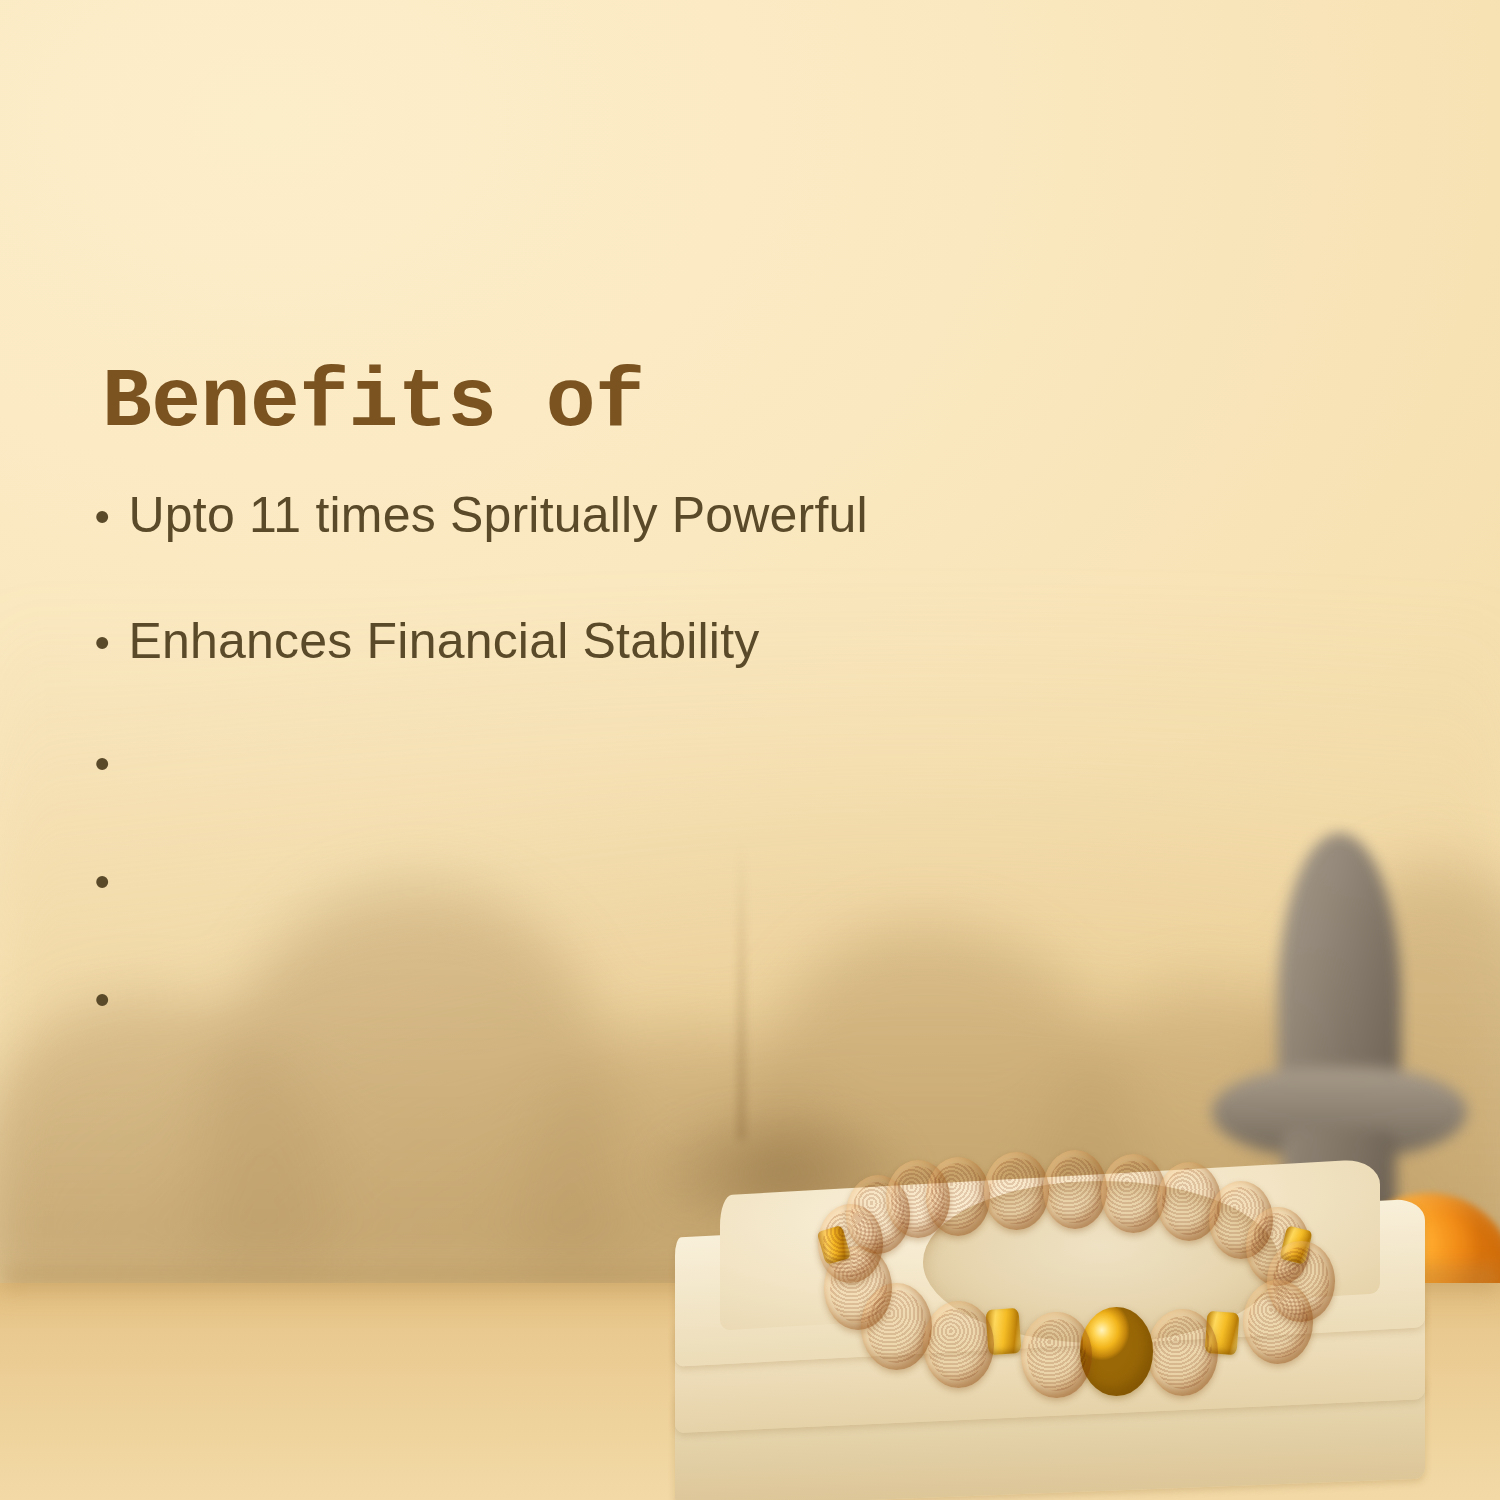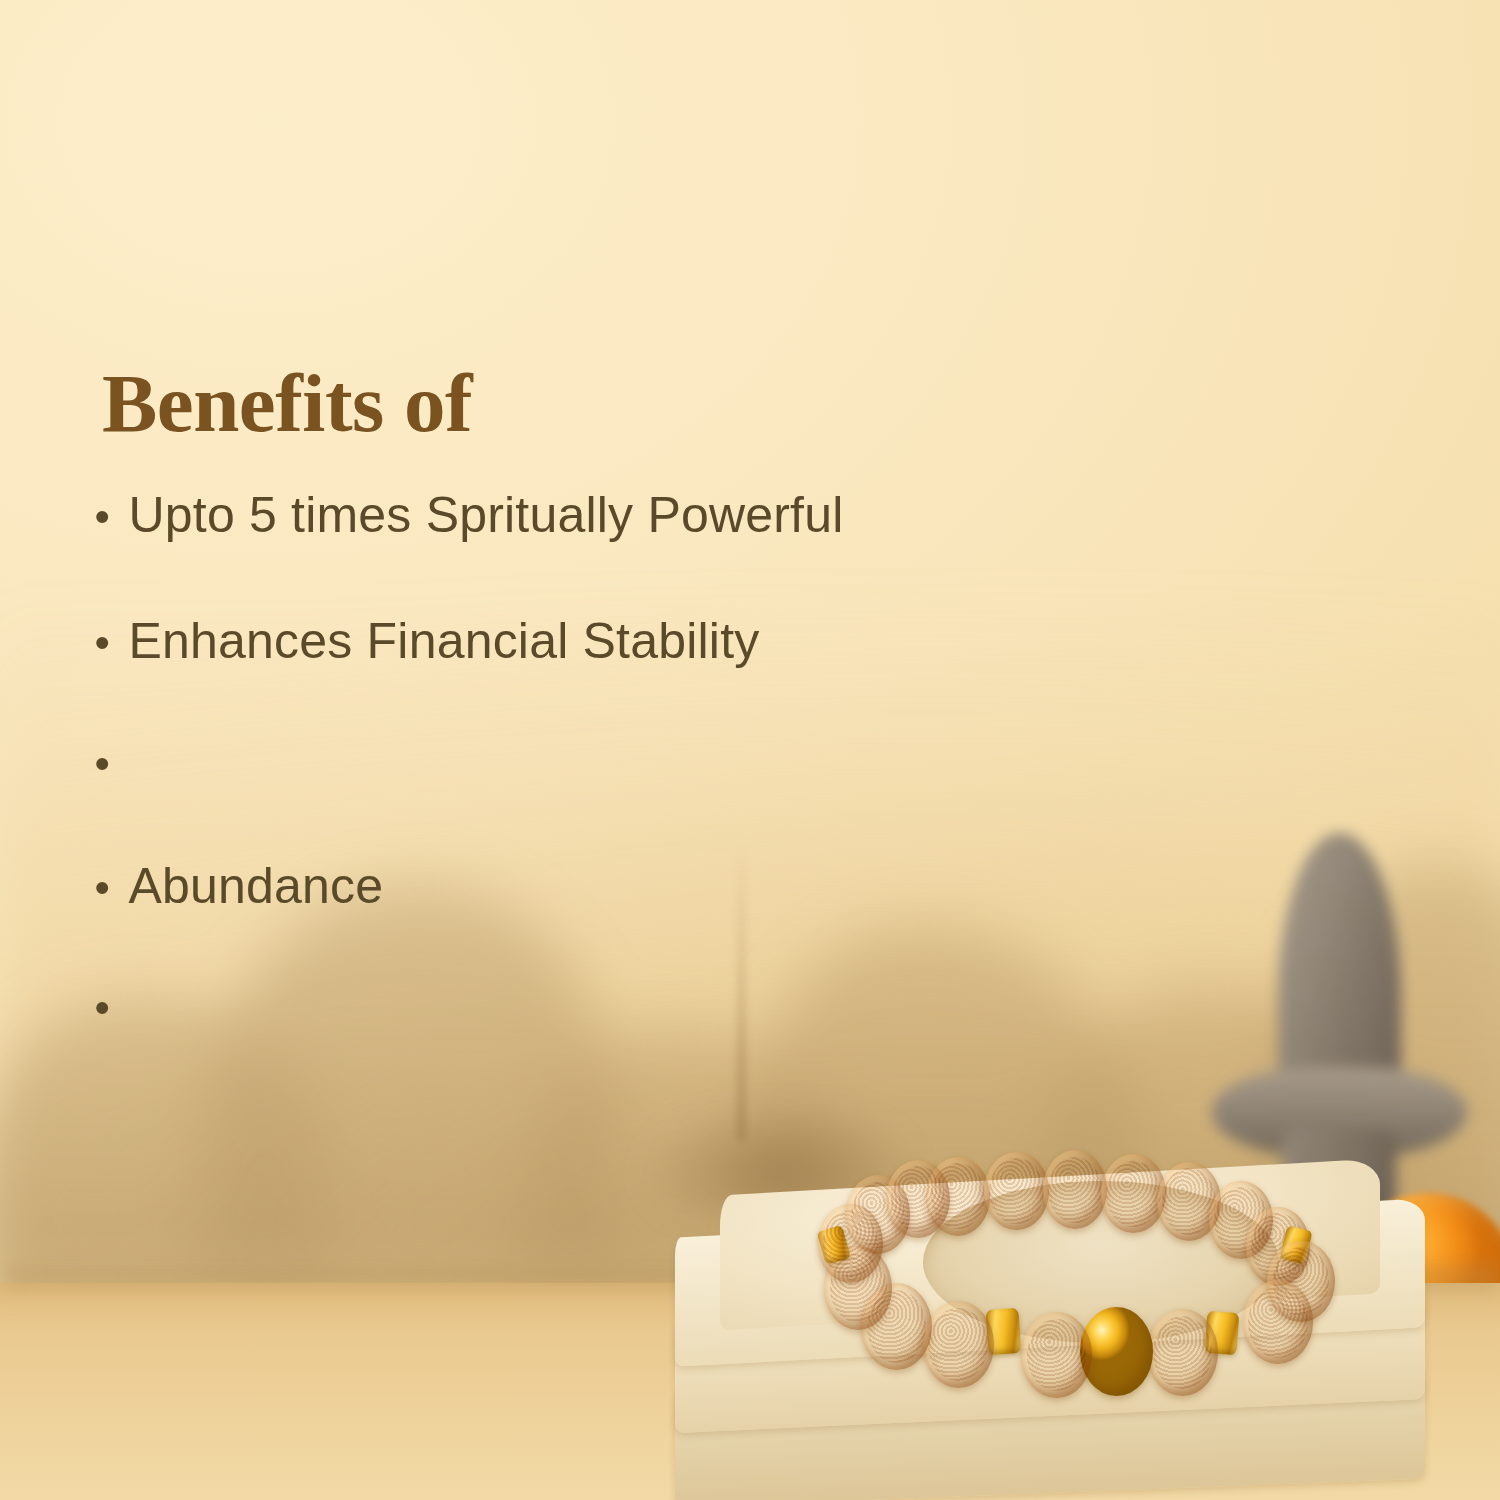--- a/index.html
+++ b/index.html
@@ -159,21 +159,21 @@
   .bracelet-hollow {
     position:absolute; left:22%; top:8%; width:58%; height:62%;
     border-radius:50%;
     background: radial-gradient(60% 60% at 50% 40%, #efe2c4 0%, #e6d4ad 70%, #dcc79c 100%);
     box-shadow: inset 0 6px 14px rgba(160,120,62,.28);
   }
 
   
   .heading {
     position:absolute; left:6.8%; top:10.3%;
-    font-family:Liberation Serif, serif;
+    font-family:Liberation Mono, monospace;
     font-weight:700;
     font-size:83px;
     line-height:1.20;
     letter-spacing:-0.5px;
     color:#7a5321;
     text-shadow: 0 1px 0 rgba(255,240,205,.55);
     white-space:pre;
   }
   .heading .line { display:block; }
   .heading .line2 { letter-spacing:-1.2px; }
@@ -265,31 +265,30 @@
     <div class="bead" style="left:16.0%;top:0%;width:10.5%;height:30%;"></div>
   </div>
 
   <div class="heading">
     <span class="line line1">Benefits of</span>
   </div>
 
   <ul class="benefits-list">
     <li class="benefit-item">
       <span class="benefit-bullet">•</span>
-      <span class="benefit-text">Upto 5 times Spritually Powerful</span>
+      <span class="benefit-text">Upto 11 times Spritually Powerful</span>
     </li>
     <li class="benefit-item">
       <span class="benefit-bullet">•</span>
       <span class="benefit-text">Enhances Financial Stability</span>
     </li>
     <li class="benefit-item">
       <span class="benefit-bullet">•</span>
     </li>
     <li class="benefit-item">
       <span class="benefit-bullet">•</span>
-      <span class="benefit-text">Abundance</span>
     </li>
     <li class="benefit-item">
       <span class="benefit-bullet">•</span>
     </li>
   </ul>
 
 </div>
 
 </body></html>

